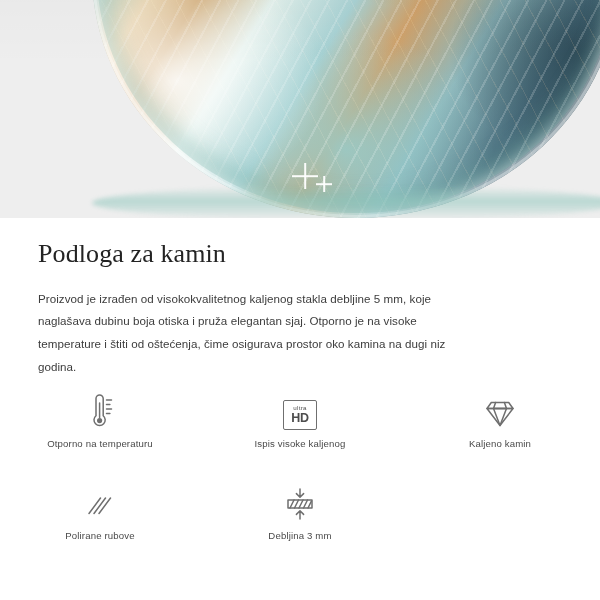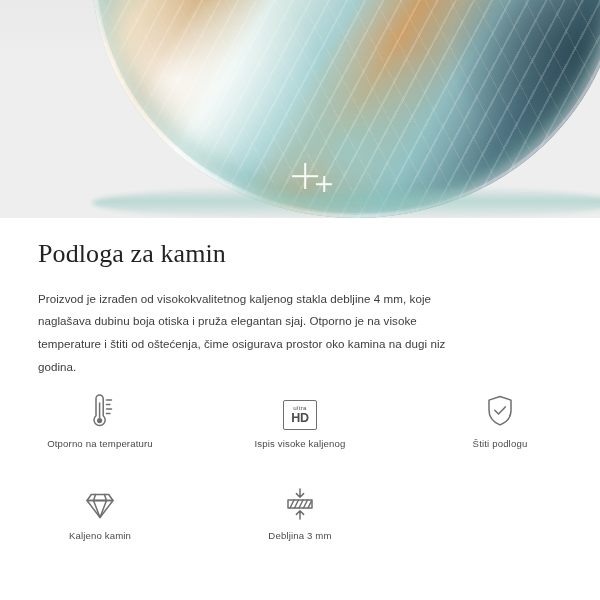--- a/index.html
+++ b/index.html
@@ -197,21 +197,21 @@
   <div class="plate-edge-bottom"></div>
   <div class="sparkle s1"></div>
   <div class="sparkle s2"></div>
   <div class="hero-vignette"></div>
 </div>
 
 <div class="content">
   <h1 class="headline">
     <span>Podloga za kamin</span>
   </h1>
-  <p class="paragraph">Proizvod je izrađen od visokokvalitetnog kaljenog stakla debljine 4 mm, koje naglašava dubinu boja otiska i pruža elegantan sjaj. Otporno je na visoke temperature i štiti od oštećenja, čime osigurava prostor oko kamina na dugi niz godina.</p>
+  <p class="paragraph">Proizvod je izrađen od visokokvalitetnog kaljenog stakla debljine 5 mm, koje naglašava dubinu boja otiska i pruža elegantan sjaj. Otporno je na visoke temperature i štiti od oštećenja, čime osigurava prostor oko kamina na dugi niz godina.</p>
 </div>
 
 <div class="features">
 
   <div class="feature">
     <span class="ico">
       <svg width="34" height="38" viewBox="0 0 34 38" fill="none" stroke="#6f6f6f" stroke-width="1.5" stroke-linecap="round">
         <path d="M13 6.5a3.6 3.6 0 0 1 7.2 0v17.2a5.6 5.6 0 1 1-7.2 0V6.5z"></path>
         <path d="M16.6 11v14.5"></path>
         <circle cx="16.6" cy="28.6" r="2.6" fill="#6f6f6f" stroke="none"></circle>
@@ -224,41 +224,40 @@
   <div class="feature">
     <span class="ico">
       <span class="ultrahd">
         <span class="u1">ultra</span>
         <span class="u2">HD</span>
       </span>
     </span>
     <span class="cap">Ispis visoke kaljenog</span>
   </div>
 
-  <div class="feature">
-    <span class="ico">
-      <svg width="34" height="38" viewBox="0 0 34 38" fill="none" stroke="#6f6f6f" stroke-width="1.5" stroke-linejoin="round" stroke-linecap="round">
-        <path d="M17 4.5l11 3.6v10.2c0 7-4.6 12-11 14.6-6.4-2.6-11-7.6-11-14.6V8.1l11-3.6z"></path>
-        <path d="M11.8 18.2l3.7 3.8 6.8-7.1"></path>
-      </svg>
-    </span>
-    <span class="cap">Štiti podlogu</span>
-  </div>
 
   <div class="feature">
     <span class="ico">
       <svg width="38" height="34" viewBox="0 0 38 34" fill="none" stroke="#6f6f6f" stroke-width="1.5" stroke-linejoin="round" stroke-linecap="round">
         <path d="M6 12.5h26L19 29.5 6 12.5z"></path>
         <path d="M10.3 6.5h17.4l4.3 6H6l4.3-6z"></path>
         <path d="M14.6 6.5l-2.1 6 6.5 17M23.4 6.5l2.1 6-6.5 17M12.5 12.5h13"></path>
       </svg>
     </span>
     <span class="cap">Kaljeno kamin</span>
   </div>
 
+  <div class="feature">
+    <span class="ico">
+      <svg width="34" height="32" viewBox="0 0 34 32" fill="none" stroke="#6f6f6f" stroke-width="1.5" stroke-linecap="round">
+        <path d="M6 23.5L17.5 8M11 23.5L22.5 8M16 23.5L27.5 8"></path>
+      </svg>
+    </span>
+    <span class="cap">Polirane rubove</span>
+  </div>
 
   <div class="feature">
     <span class="ico">
       <svg width="36" height="36" viewBox="0 0 36 36" fill="none" stroke="#6f6f6f" stroke-width="1.5" stroke-linecap="round" stroke-linejoin="round">
         <path d="M18 3v7.5M14.4 7.6L18 11.2l3.6-3.6"></path>
         <path d="M18 33v-7.5M14.4 28.4L18 24.8l3.6 3.6"></path>
         <rect x="6" y="14" width="24" height="8"></rect>
         <path d="M8 22l4-8M12.5 22l4-8M17 22l4-8M21.5 22l4-8M26 22l3.4-6.8"></path>
       </svg>
     </span>

